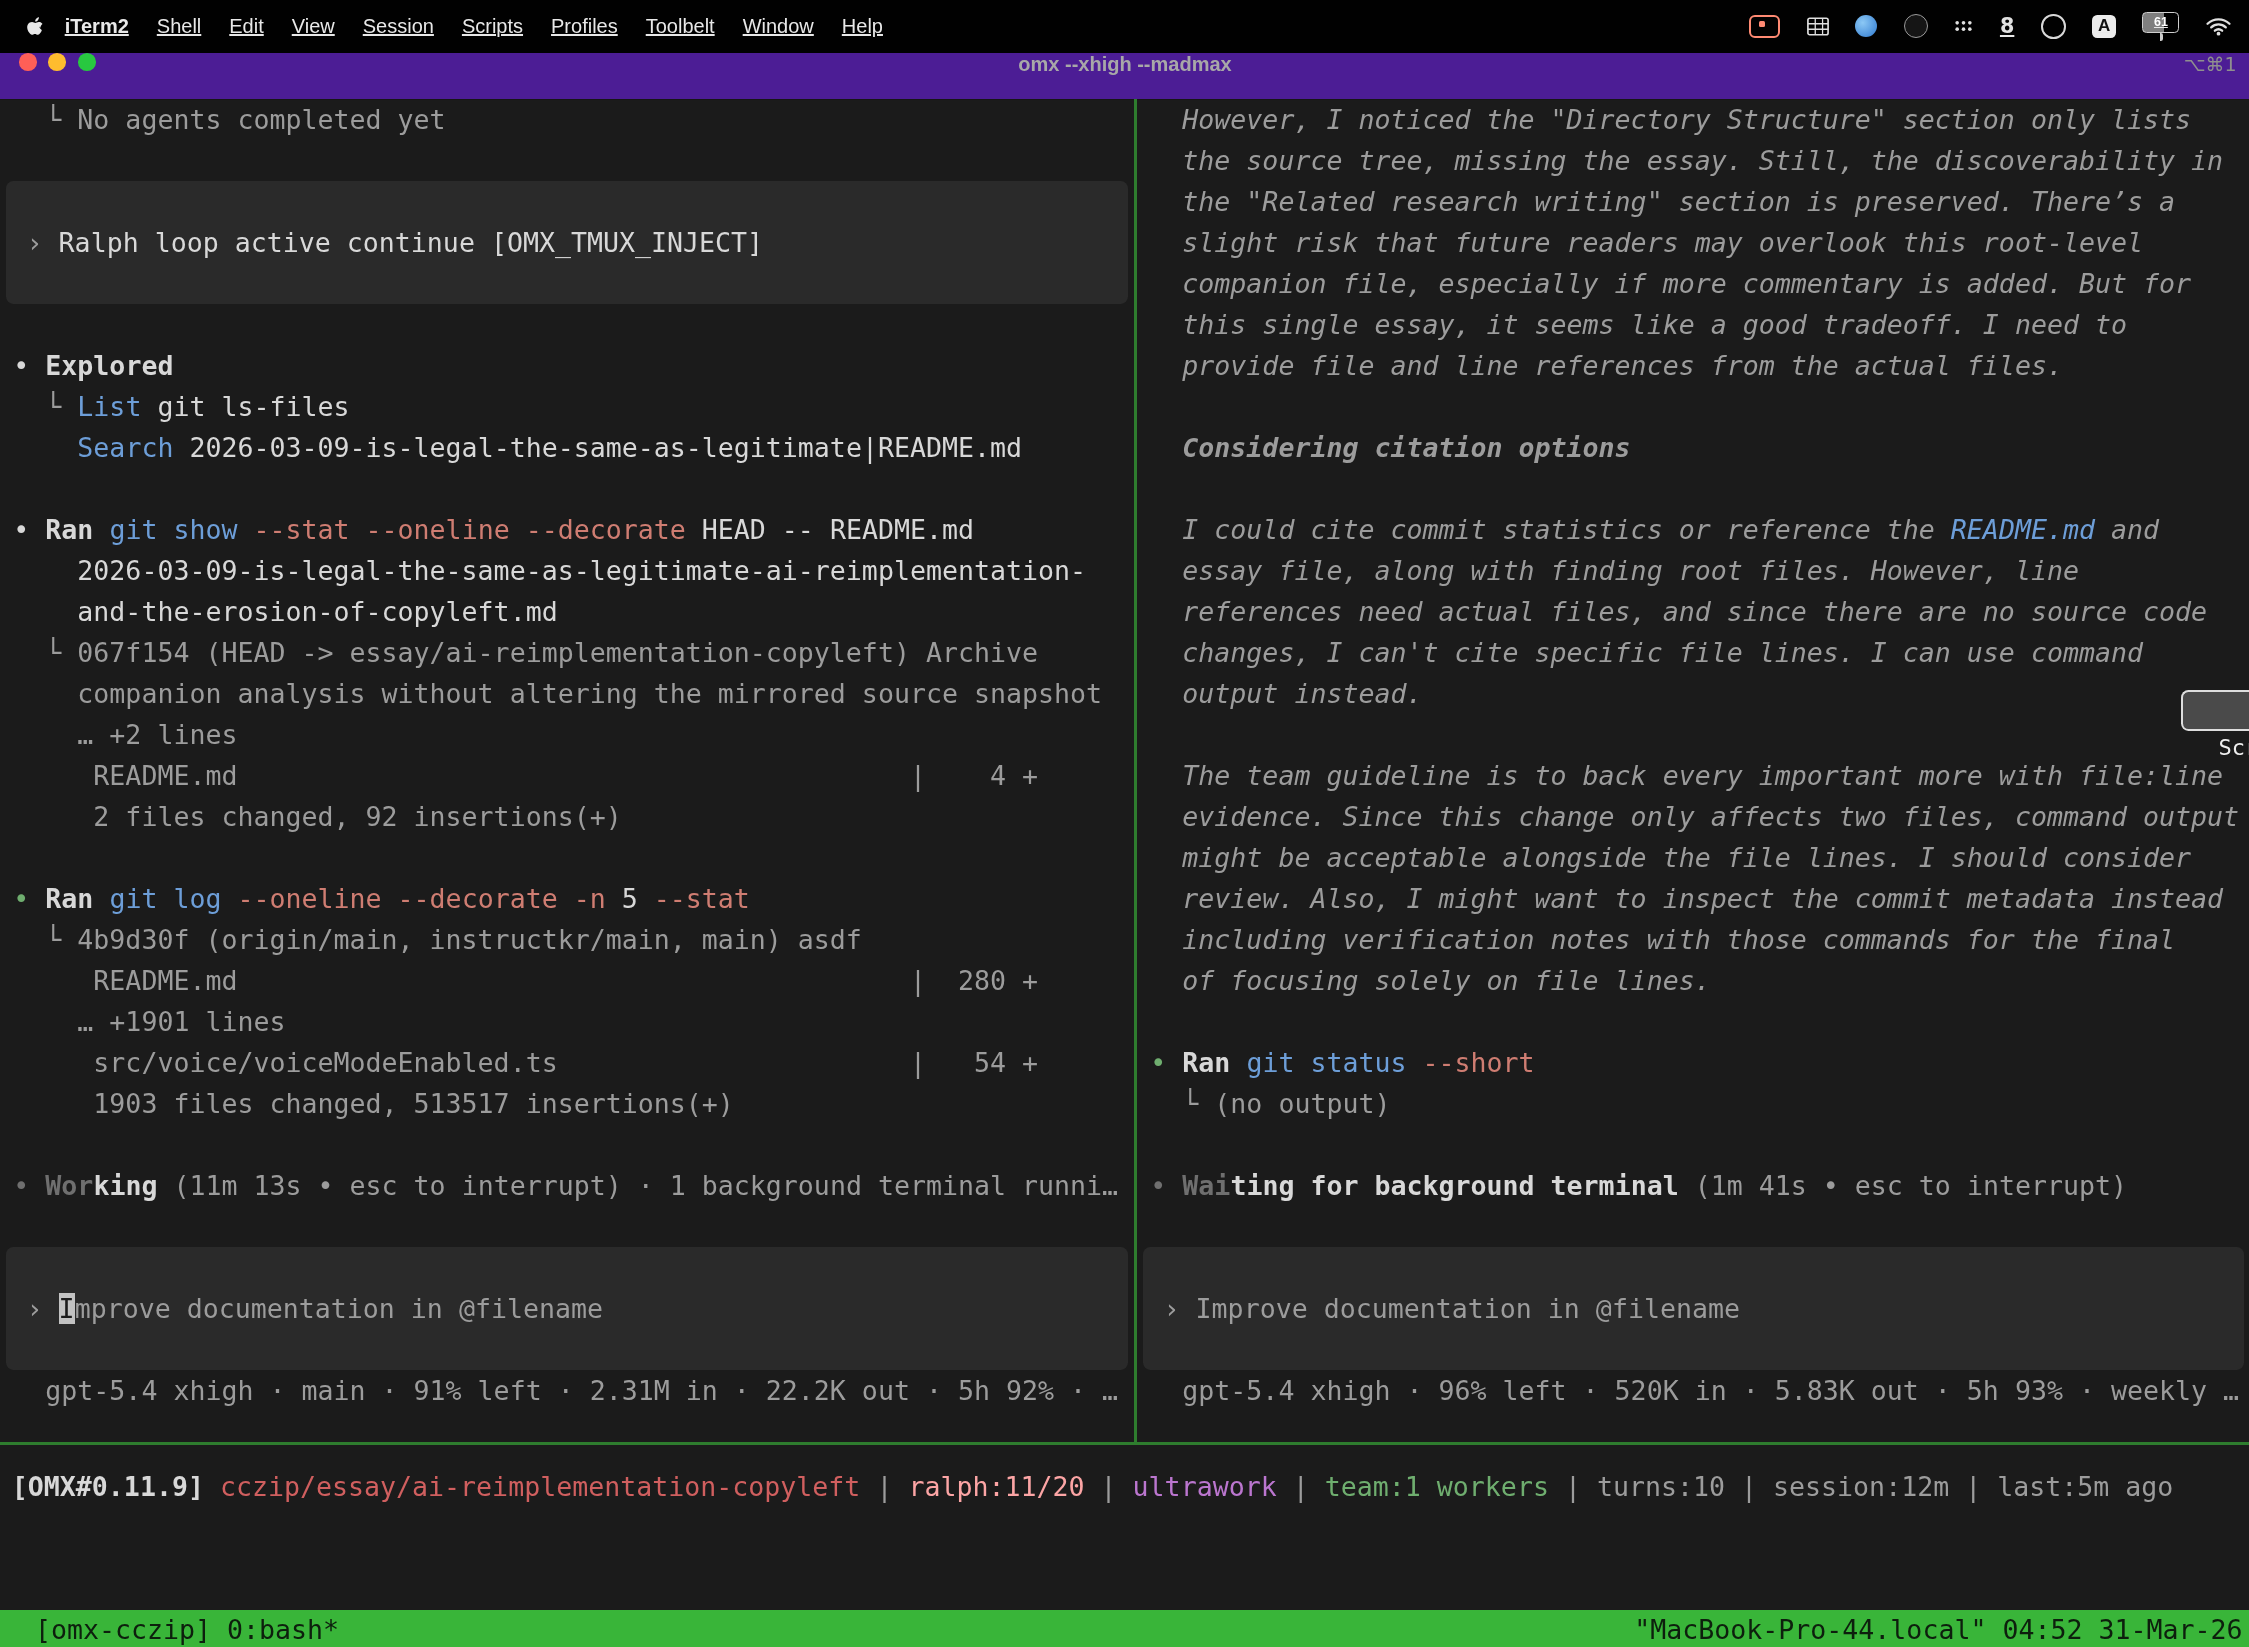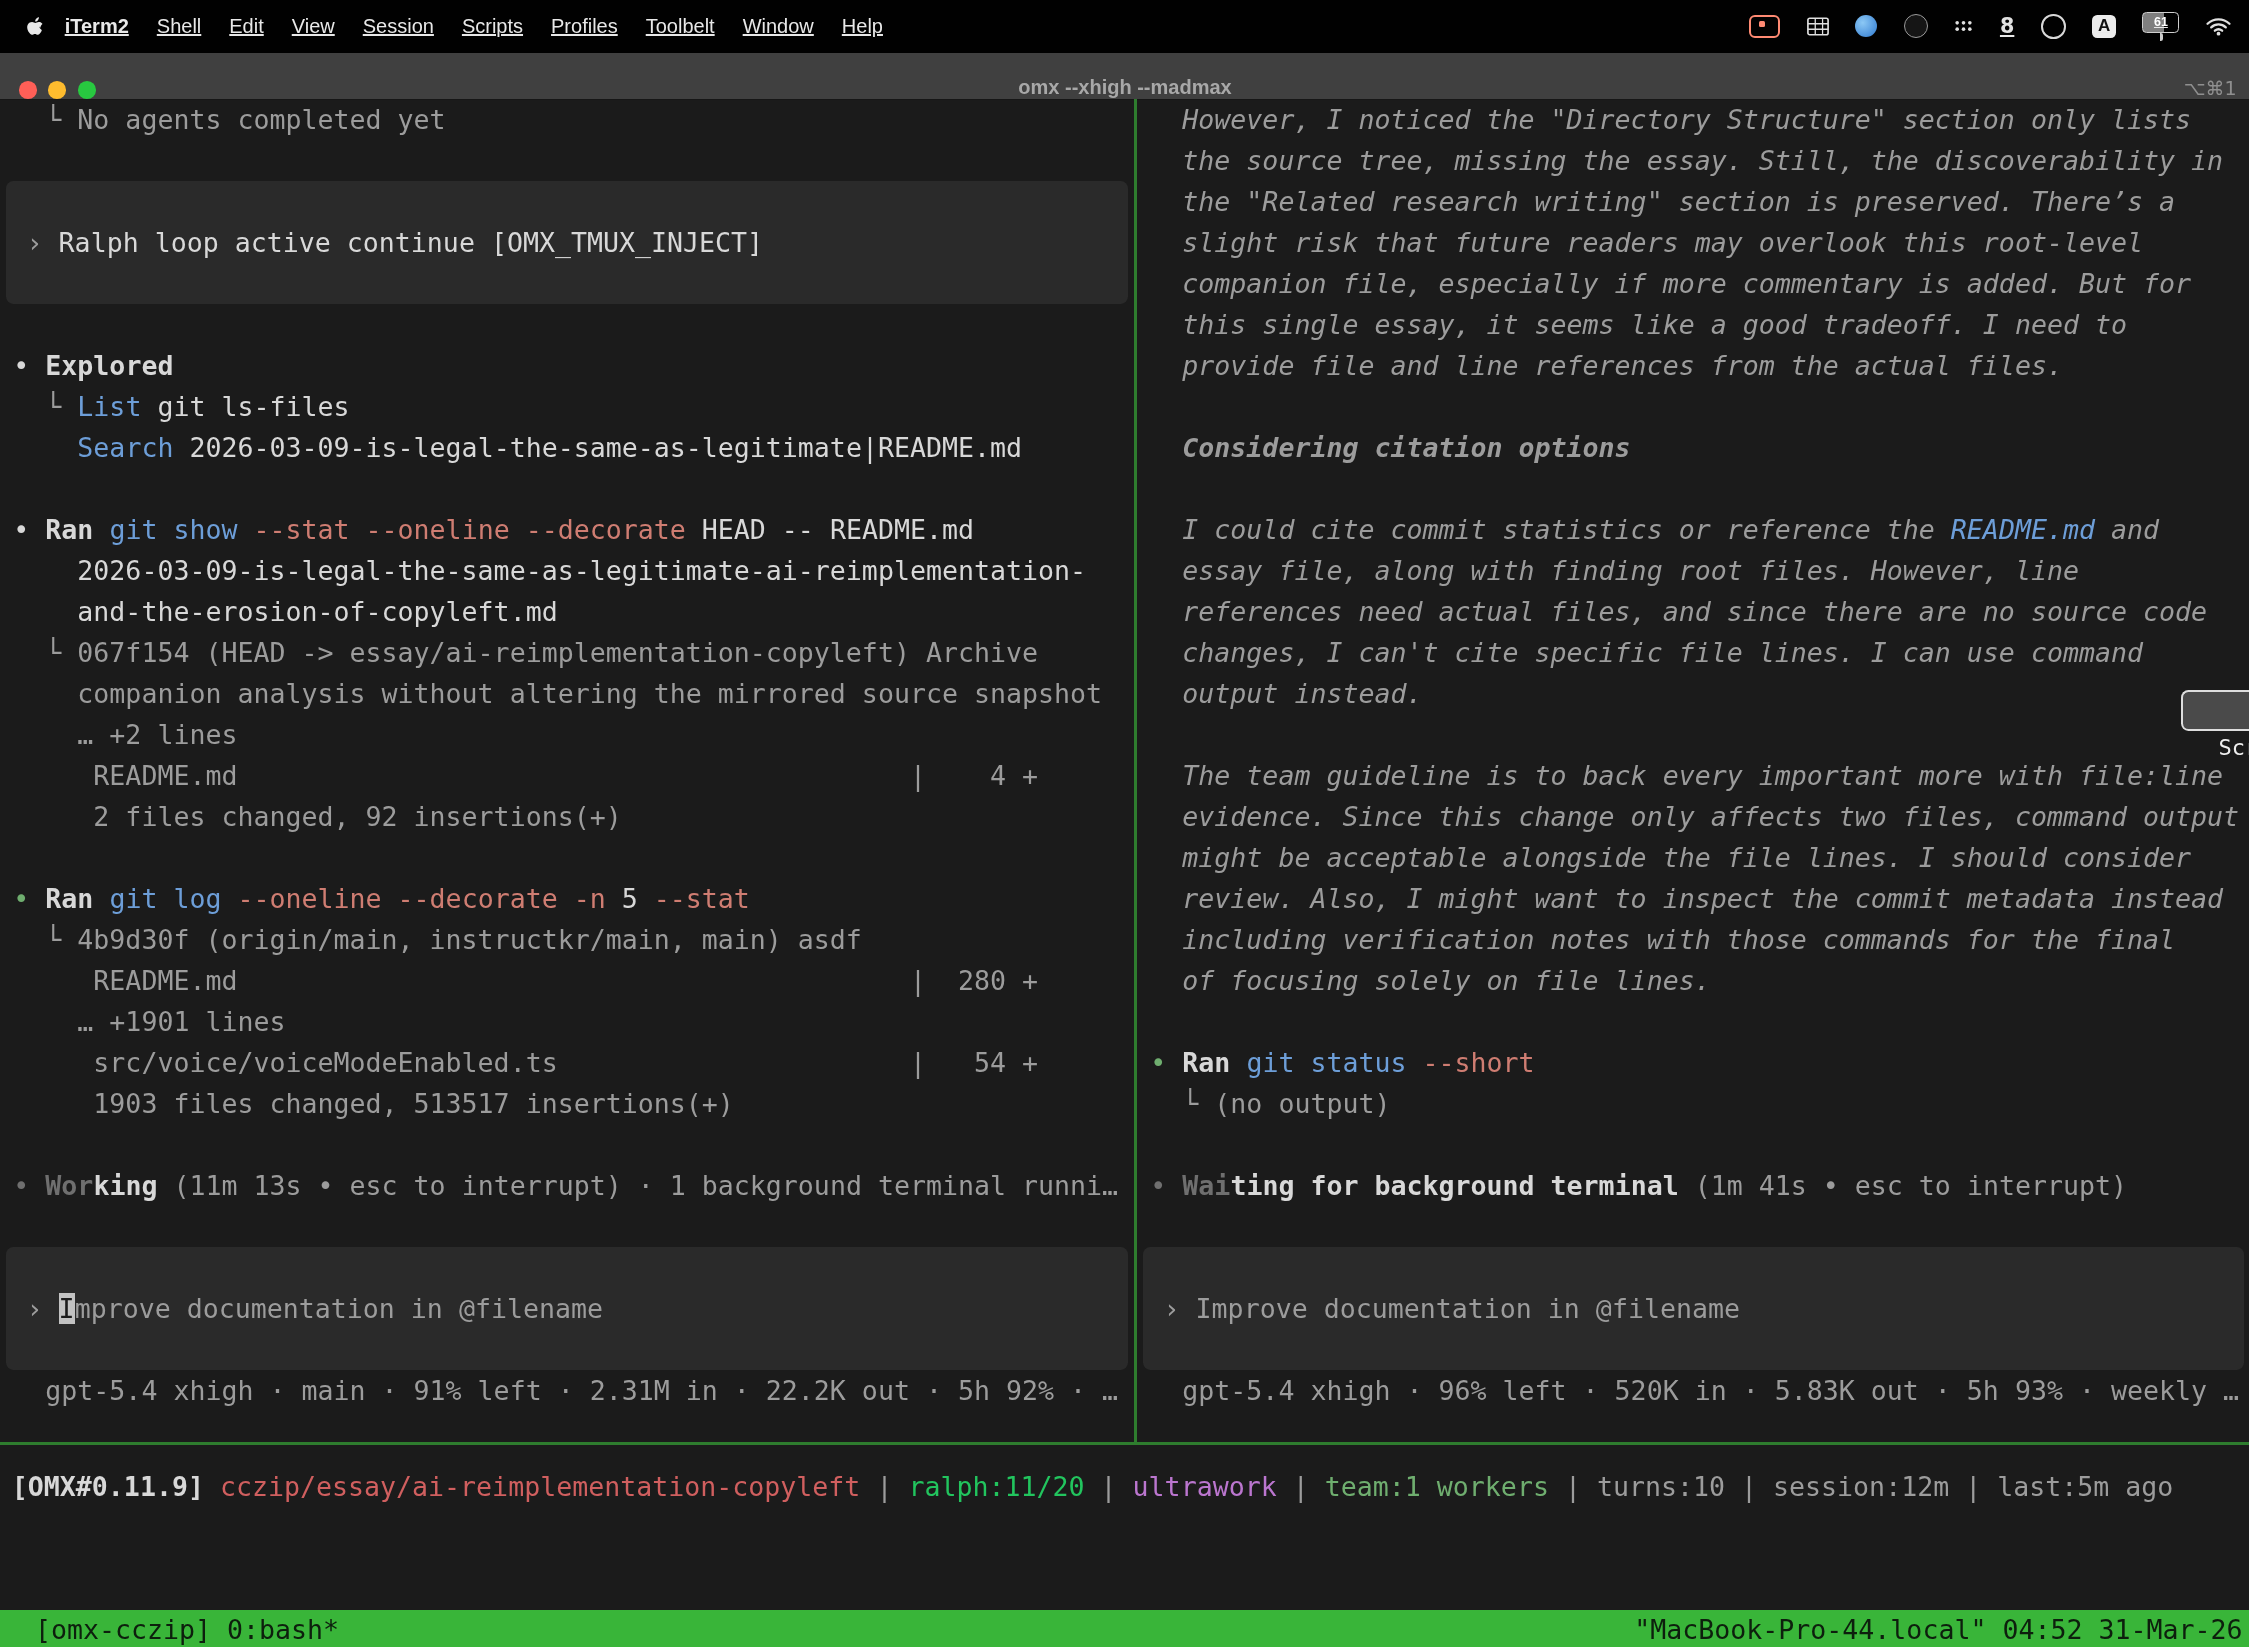--- a/index.html
+++ b/index.html
@@ -28,22 +28,22 @@
   .icon-eight{color:#e0e0e0;font:bold 20.7px "DejaVu Sans",sans-serif;}
   .inputsrc{width:23.6px;height:23.6px;background:#ececec;color:#111;border-radius:5.2px;
     display:inline-flex;align-items:center;justify-content:center;font:bold 17px "Liberation Sans",sans-serif;}
   .battery{display:inline-flex;align-items:center;flex-direction:column;}
   .batt-body{width:35px;height:19px;border:1.5px solid #cfcfcf;border-radius:4.4px;display:inline-flex;align-items:center;justify-content:center;
     background:linear-gradient(to right,#7f7f7f 0 60%,transparent 60%);}
   .batt-label{font:bold 12.5px "Liberation Sans",sans-serif;color:#fff;}
   .batt-nub{width:3px;height:8.9px;background:#cfcfcf;border-radius:0 2.2px 2.2px 0;margin-left:1.5px;}
   
   .titlebar{
-    position:absolute;top:53px;left:0;width:100%;height:46px;background:#404040;
-    border-bottom:0.7px solid #161616;display:flex;align-items:flex-end;
+    position:absolute;top:53px;left:0;width:100%;height:46px;background:#4c1d95;
+    border-bottom:0.7px solid #161616;display:flex;align-items:flex-start;
   }
   .tl-btn{width:17.7px;height:17.7px;border-radius:50%;display:inline-block;}
   .tl-btn.red{background:#ff5f57;margin-left:19px;}
   .tl-btn.yellow{background:#febc2e;margin-left:11.8px;}
   .tl-btn.green{background:#28c840;margin-left:11.8px;}
   .wtitle{position:absolute;left:0;right:0;text-align:center;color:#a8a8a8;
     font:bold 20px "Liberation Sans",sans-serif;}
   .wshort{position:absolute;right:13.3px;color:#8f8f8f;font:19px "DejaVu Sans",sans-serif;}
   
   .panes{position:absolute;top:99px;left:0;width:100%;height:1343px;display:flex;}
@@ -56,21 +56,21 @@
     font-size:26.6px;color:#d8d8d8;}
   .tbox{background:#2a2a2a;border-radius:7.4px;margin:0 5.9px;padding:41px 0;}
   .tbox .tl{padding-left:20.7px;}
   
   .w{color:#d8d8d8;}
   .g{color:#9c9c9c;}
   .gd{color:#6f6f6f;}
   .bl{color:#6d9ed8;}
   .sa{color:#cf7d72;}
   .gr{color:#6fae6f;}
-  .ye{color:#22c55e;margin-top:34px;}
+  .ye{color:#fca5a5;margin-top:34px;}
   .ma{color:#bb76cf;}
   .rd{color:#d05f5f;}
   .b{font-weight:bold;}
   .i{font-style:italic;}
   .cur{background:#c2c2c2;color:#1b1b1b;}
   
   .statuspane{position:absolute;top:1445px;left:0;width:100%;height:165px;padding-top:20.7px;box-sizing:border-box;}
   .statuspane .tl{padding-left:11.8px;}
   
   .overlaybox{

